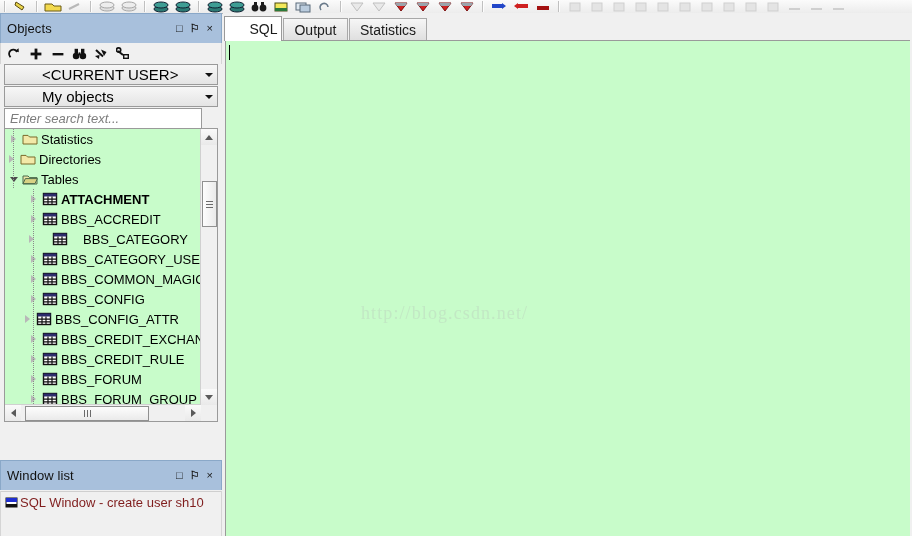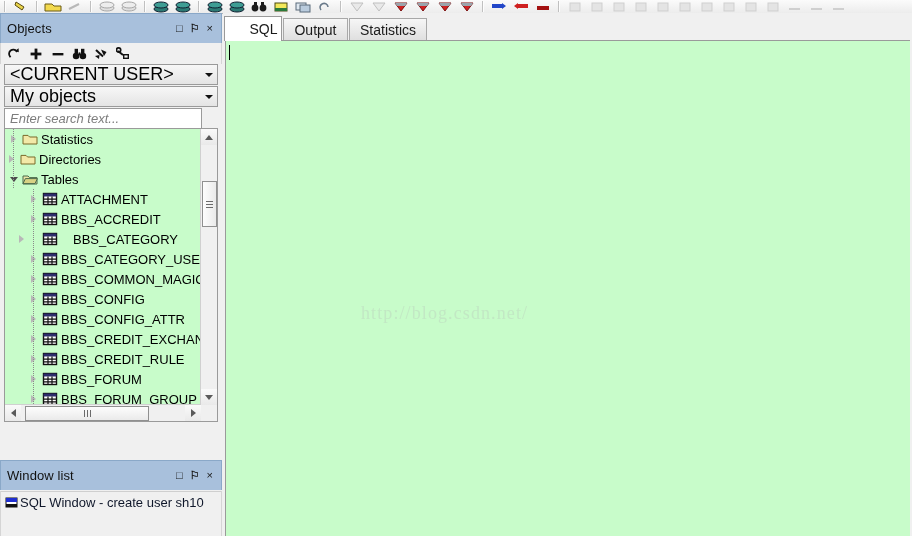--- a/index.html
+++ b/index.html
@@ -79,22 +79,22 @@
   .combo {
     margin: 0 4px 1px 4px;
     height: 21px;
     background: linear-gradient(#f7f7f7, #e4e4e4);
     border: 1px solid #9a9a9a;
     display: flex; align-items: center;
     box-sizing: border-box;
     position: relative;
   }
   .combo .combo-text {
-    flex: 1; padding-left: 5px; font-size: 18px; color: #000;
-    white-space: nowrap; overflow: hidden;
+    flex: 1; padding-left: 5px; font-size: 15px; color: #000;
+    white-space: nowrap; overflow: hidden; margin-left: 32px;
   }
   .combo .arrow {
     width: 16px; display: flex; align-items: center; justify-content: center;
   }
   .combo .arrow i {
     display: block; width: 0; height: 0;
     border-left: 4px solid transparent; border-right: 4px solid transparent;
     border-top: 4px solid #111;
   }
 
@@ -203,21 +203,21 @@
   #winlist-body {
     height: 56px; background: #f0f0f0;
     border: 1px solid #d5d5d5; border-top: none;
     box-sizing: border-box;
   }
   #winlist-items {
     margin: 1px 0 0 0; background: #f0f0f0;
   }
   .wl-item {
     height: 20px; display: flex; align-items: center;
-    font-size: 13px; color: #0f172a; white-space: nowrap; overflow: hidden;
+    font-size: 13px; color: #7f1d1d; white-space: nowrap; overflow: hidden;
     padding-left: 2px;
     background: #f0f0f0;
     border-top: 1px solid #cfcfcf;
   }
   .wl-item .wl-icon { width: 16px; flex: 0 0 16px; display:flex; align-items:center; justify-content:center; }
   .wl-item .wl-label { padding-left: 1px; }
 
   
   #main {
     position: absolute; left: 223px; top: 13px;
@@ -599,105 +599,105 @@
                 <span class="tri-open"></span>
               </span>
               <span class="ticon">
                 <svg width="16" height="14" viewBox="0 0 16 14">
                   <path d="M1 4 h5 l1.6 1.6 h7.4 v6.4 h-14 z" fill="#e8e2a8" stroke="#4a6a4a" stroke-width="1"></path>
                   <path d="M1 11.6 L3.4 6.6 h12 L13 11.6 z" fill="#d8d284" stroke="#4a6a4a" stroke-width="1"></path>
                 </svg>
               </span>
               <span class="tlabel">Tables</span>
             </div>
+            <div class="tnode" style="padding-left: 22px; font-weight: bold;">
+              <div class="tdots" style="left: 28px;"></div>
+              <span class="twist">
+                <span class="tri-hollow"></span>
+              </span>
+              <span class="ticon">
+                <svg width="16" height="14" viewBox="0 0 16 14">
+                  <rect x="1.5" y="1.5" width="13" height="11" fill="#ffffff" stroke="#101010" stroke-width="1.4"></rect>
+                  <rect x="1.5" y="1.5" width="13" height="3" fill="#2b2b6b"></rect>
+                  <path d="M6 4.5 V12.5 M10 4.5 V12.5 M1.5 7.2 H14.5 M1.5 9.9 H14.5" stroke="#101010" stroke-width="1.2"></path>
+                </svg>
+              </span>
+              <span class="tlabel">ATTACHMENT</span>
+            </div>
             <div class="tnode" style="padding-left: 22px;">
               <div class="tdots" style="left: 28px;"></div>
               <span class="twist">
                 <span class="tri-hollow"></span>
               </span>
               <span class="ticon">
                 <svg width="16" height="14" viewBox="0 0 16 14">
                   <rect x="1.5" y="1.5" width="13" height="11" fill="#ffffff" stroke="#101010" stroke-width="1.4"></rect>
                   <rect x="1.5" y="1.5" width="13" height="3" fill="#2b2b6b"></rect>
                   <path d="M6 4.5 V12.5 M10 4.5 V12.5 M1.5 7.2 H14.5 M1.5 9.9 H14.5" stroke="#101010" stroke-width="1.2"></path>
                 </svg>
               </span>
-              <span class="tlabel">ATTACHMENT</span>
+              <span class="tlabel">BBS_ACCREDIT</span>
+            </div>
+            <div class="tnode" style="padding-left: 20px; gap: 12px;">
+              <div class="tdots" style="left: 28px;"></div>
+              <span class="twist">
+                <span class="tri-hollow"></span>
+              </span>
+              <span class="ticon">
+                <svg width="16" height="14" viewBox="0 0 16 14">
+                  <rect x="1.5" y="1.5" width="13" height="11" fill="#ffffff" stroke="#101010" stroke-width="1.4"></rect>
+                  <rect x="1.5" y="1.5" width="13" height="3" fill="#2b2b6b"></rect>
+                  <path d="M6 4.5 V12.5 M10 4.5 V12.5 M1.5 7.2 H14.5 M1.5 9.9 H14.5" stroke="#101010" stroke-width="1.2"></path>
+                </svg>
+              </span>
+              <span class="tlabel">BBS_CATEGORY</span>
             </div>
             <div class="tnode" style="padding-left: 22px;">
               <div class="tdots" style="left: 28px;"></div>
               <span class="twist">
                 <span class="tri-hollow"></span>
               </span>
               <span class="ticon">
                 <svg width="16" height="14" viewBox="0 0 16 14">
                   <rect x="1.5" y="1.5" width="13" height="11" fill="#ffffff" stroke="#101010" stroke-width="1.4"></rect>
                   <rect x="1.5" y="1.5" width="13" height="3" fill="#2b2b6b"></rect>
                   <path d="M6 4.5 V12.5 M10 4.5 V12.5 M1.5 7.2 H14.5 M1.5 9.9 H14.5" stroke="#101010" stroke-width="1.2"></path>
                 </svg>
               </span>
-              <span class="tlabel">BBS_ACCREDIT</span>
-            </div>
-            <div class="tnode" style="padding-left: 10px; gap: 12px;">
-              <div class="tdots" style="left: 28px;"></div>
-              <span class="twist">
-                <span class="tri-hollow"></span>
-              </span>
-              <span class="ticon">
-                <svg width="16" height="14" viewBox="0 0 16 14">
-                  <rect x="1.5" y="1.5" width="13" height="11" fill="#ffffff" stroke="#101010" stroke-width="1.4"></rect>
-                  <rect x="1.5" y="1.5" width="13" height="3" fill="#2b2b6b"></rect>
-                  <path d="M6 4.5 V12.5 M10 4.5 V12.5 M1.5 7.2 H14.5 M1.5 9.9 H14.5" stroke="#101010" stroke-width="1.2"></path>
-                </svg>
-              </span>
-              <span class="tlabel">BBS_CATEGORY</span>
+              <span class="tlabel">BBS_CATEGORY_USER</span>
             </div>
             <div class="tnode" style="padding-left: 22px;">
               <div class="tdots" style="left: 28px;"></div>
               <span class="twist">
                 <span class="tri-hollow"></span>
               </span>
               <span class="ticon">
                 <svg width="16" height="14" viewBox="0 0 16 14">
                   <rect x="1.5" y="1.5" width="13" height="11" fill="#ffffff" stroke="#101010" stroke-width="1.4"></rect>
                   <rect x="1.5" y="1.5" width="13" height="3" fill="#2b2b6b"></rect>
                   <path d="M6 4.5 V12.5 M10 4.5 V12.5 M1.5 7.2 H14.5 M1.5 9.9 H14.5" stroke="#101010" stroke-width="1.2"></path>
                 </svg>
               </span>
-              <span class="tlabel">BBS_CATEGORY_USER</span>
+              <span class="tlabel">BBS_COMMON_MAGIC</span>
             </div>
             <div class="tnode" style="padding-left: 22px;">
               <div class="tdots" style="left: 28px;"></div>
               <span class="twist">
                 <span class="tri-hollow"></span>
               </span>
               <span class="ticon">
                 <svg width="16" height="14" viewBox="0 0 16 14">
                   <rect x="1.5" y="1.5" width="13" height="11" fill="#ffffff" stroke="#101010" stroke-width="1.4"></rect>
                   <rect x="1.5" y="1.5" width="13" height="3" fill="#2b2b6b"></rect>
                   <path d="M6 4.5 V12.5 M10 4.5 V12.5 M1.5 7.2 H14.5 M1.5 9.9 H14.5" stroke="#101010" stroke-width="1.2"></path>
                 </svg>
               </span>
-              <span class="tlabel">BBS_COMMON_MAGIC</span>
-            </div>
-            <div class="tnode" style="padding-left: 22px;">
-              <div class="tdots" style="left: 28px;"></div>
-              <span class="twist">
-                <span class="tri-hollow"></span>
-              </span>
-              <span class="ticon">
-                <svg width="16" height="14" viewBox="0 0 16 14">
-                  <rect x="1.5" y="1.5" width="13" height="11" fill="#ffffff" stroke="#101010" stroke-width="1.4"></rect>
-                  <rect x="1.5" y="1.5" width="13" height="3" fill="#2b2b6b"></rect>
-                  <path d="M6 4.5 V12.5 M10 4.5 V12.5 M1.5 7.2 H14.5 M1.5 9.9 H14.5" stroke="#101010" stroke-width="1.2"></path>
-                </svg>
-              </span>
               <span class="tlabel">BBS_CONFIG</span>
             </div>
-            <div class="tnode" style="padding-left: 22px;">
+            <div class="tnode" style="padding-left: 16px;">
               <div class="tdots" style="left: 28px;"></div>
               <span class="twist">
                 <span class="tri-hollow"></span>
               </span>
               <span class="ticon">
                 <svg width="16" height="14" viewBox="0 0 16 14">
                   <rect x="1.5" y="1.5" width="13" height="11" fill="#ffffff" stroke="#101010" stroke-width="1.4"></rect>
                   <rect x="1.5" y="1.5" width="13" height="3" fill="#2b2b6b"></rect>
                   <path d="M6 4.5 V12.5 M10 4.5 V12.5 M1.5 7.2 H14.5 M1.5 9.9 H14.5" stroke="#101010" stroke-width="1.2"></path>
                 </svg>

